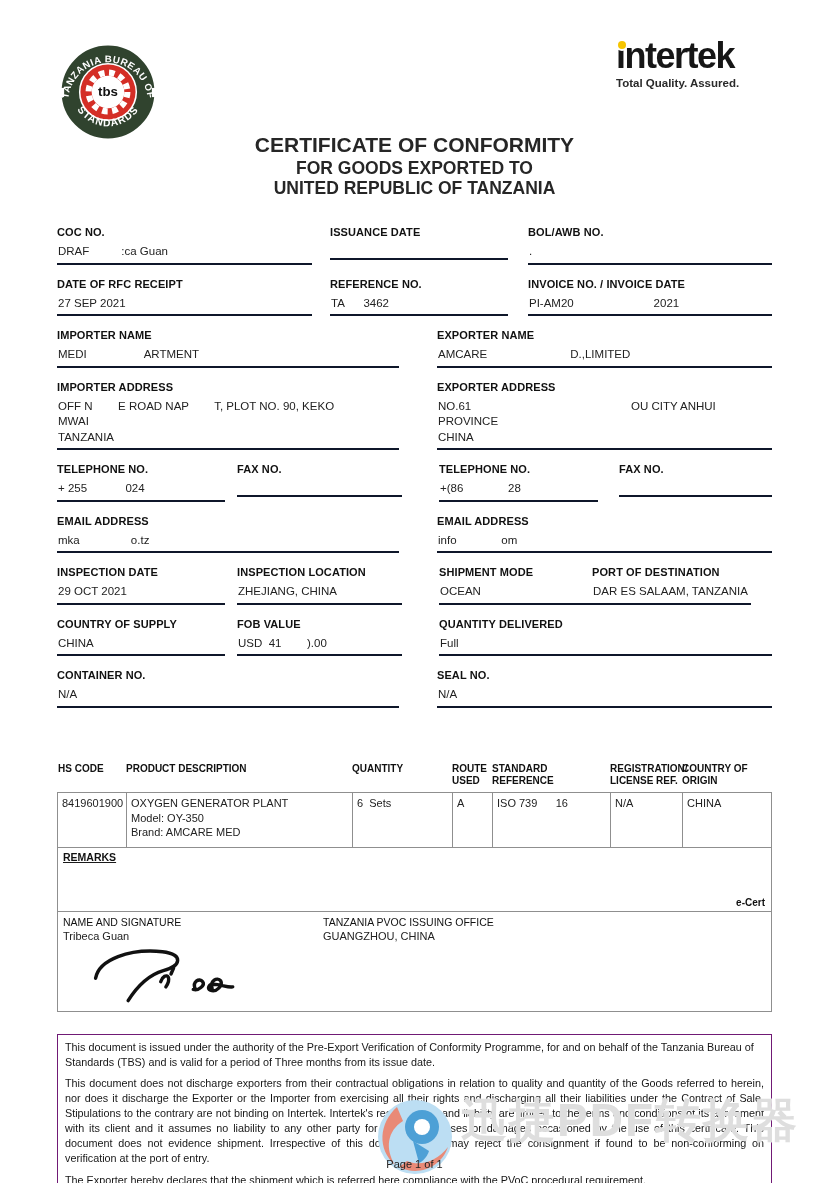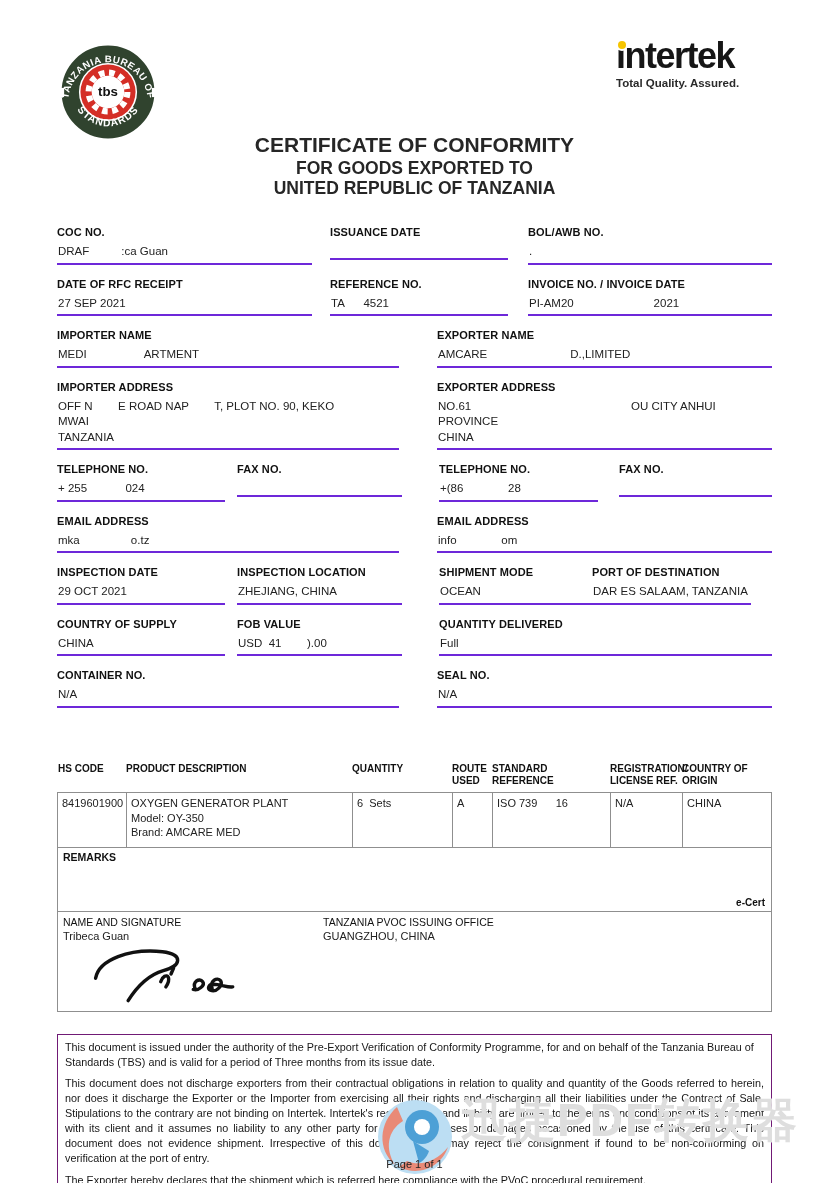--- a/index.html
+++ b/index.html
@@ -19,38 +19,38 @@
   .intertek-tagline { font-size:11.5px; font-weight:bold; color:#2a2a2a; margin-top:3px; }
   .title-block { position:absolute; left:0; top:133px; width:100%; text-align:center; line-height:1.18; }
   .title-l1 { font-size:21px; font-weight:bold; color:#262626; }
   .title-l2, .title-l3 { font-size:17.5px; font-weight:bold; color:#262626; }
   
   .form { position:absolute; left:57px; top:222px; width:715px; }
   .frow { display:flex; margin-bottom:9px; }
   .field { display:flex; flex-direction:column; }
   .field .lbl { font-size:11px; font-weight:bold; color:#111; padding:4px 0 5px; letter-spacing:0.1px; }
   .field .val { font-size:11.5px; color:#222; white-space:pre-wrap; min-height:17px;
-    border-bottom:2px solid #6d28d9; padding:1px 1px 3px; line-height:1.35; }
+    border-bottom:2px solid #0f172a; padding:1px 1px 3px; line-height:1.35; }
   
   .w255{width:255px;} .w178{width:178px;} .w244{width:244px;}
   .w342{width:342px;} .w335{width:335px;}
   .w168{width:168px;} .w165{width:165px;} .w159{width:159px;} .w153{width:153px;} .w333{width:333px;}
   .g18{margin-right:18px;} .g20{margin-right:20px;} .g38{margin-right:38px;}
   .g12{margin-right:12px;} .g37{margin-right:37px;} .g21{margin-right:21px;}
   
   .tbl-head { display:grid; grid-template-columns:68px 226px 100px 40px 118px 72px 91px;
     margin-top:2px; }
   .tbl-head .th { font-size:10px; font-weight:bold; color:#111; padding:3px 3px 4px 1px; line-height:1.25;margin-top:48px; }
   .tbl-body { display:grid; grid-template-columns:68px 226px 100px 40px 118px 72px 91px;
     border:1px solid #8f8f8f; }
   .tbl-body .td { font-size:11px; color:#222; padding:3px 4px; min-height:54px;
     border-left:1px solid #8f8f8f; white-space:pre-wrap; line-height:1.35; }
   .tbl-body .td:first-child { border-left:none; }
   
-  .remarks-box { position:relative; border:1px solid #8f8f8f; border-top:none; height:64px; padding:3px 5px; }
+  .remarks-box { position:relative; border:1px solid #8f8f8f; border-top:none; height:64px; padding:3px 5px;text-decoration:underline; }
   .remarks-lbl { font-size:10.5px; font-weight:bold; color:#111; }
   .ecert { position:absolute; right:6px; bottom:3px; font-size:10px; font-weight:bold; color:#111; }
   .sig-box { border:1px solid #8f8f8f; border-top:none; height:100px; padding:4px 5px; }
   .sig-cols { display:grid; grid-template-columns:260px auto; }
   .sig-lbl { font-size:10.5px; font-weight:normal; color:#111; }
   .sig-val { font-size:11px; color:#222; margin-top:2px; }
   .sig-scribble { margin:2px 0 0 8px; }
   
   .legal-box { border:1px solid #701a75; margin-top:22px; padding:5px 7px 7px; }
   .legal-box p { font-size:10.8px; line-height:1.38; color:#171717; margin-bottom:7px; }
@@ -120,21 +120,21 @@
       </div>
     </div>
 
     <div class="frow">
       <div class="field w255 g18">
         <span class="lbl">DATE OF RFC RECEIPT</span>
         <span class="val">27 SEP 2021</span>
       </div>
       <div class="field w178 g20">
         <span class="lbl">REFERENCE NO.</span>
-        <span class="val">TA      4521</span>
+        <span class="val">TA      3462</span>
       </div>
       <div class="field w244">
         <span class="lbl">INVOICE NO. / INVOICE DATE</span>
         <span class="val">PI-AM20                         2021</span>
       </div>
     </div>
 
     <div class="frow">
       <div class="field w342 g38">
         <span class="lbl">IMPORTER NAME</span>

